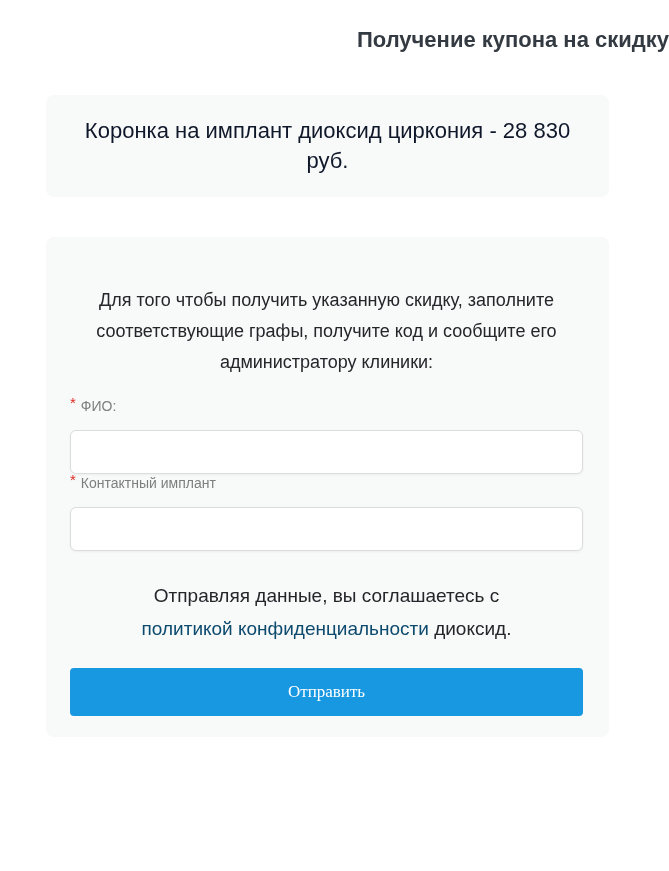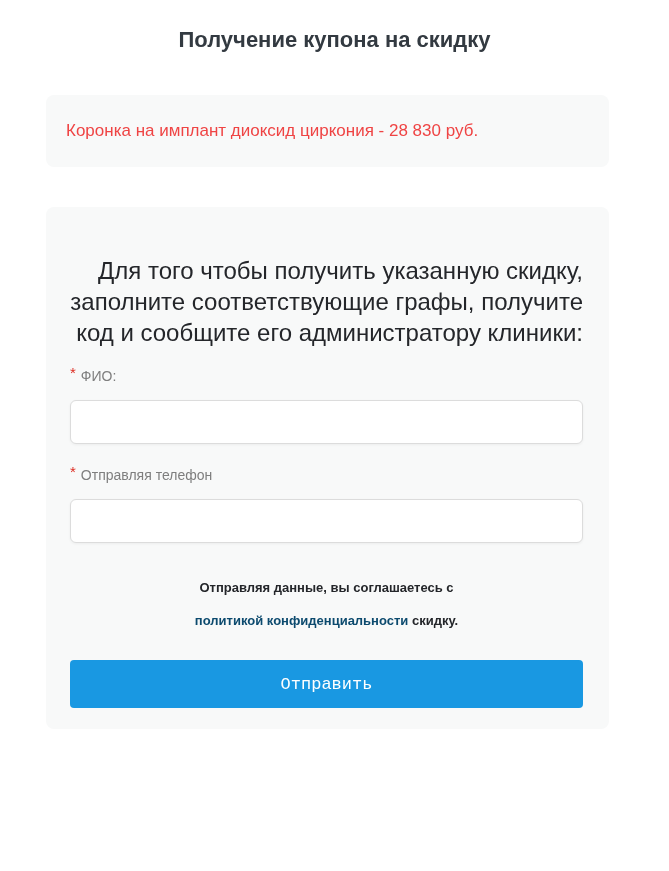--- a/index.html
+++ b/index.html
@@ -12,49 +12,49 @@
     overflow: hidden;
     font-family: "Liberation Sans", "DejaVu Sans", sans-serif;
     color: #24262a;
   }
   h1.page-title {
     margin: 27px 0 0 0;
     font-size: 22px;
     line-height: 26px;
     font-weight: 700;
     color: #333a41;
-    text-align: center;
+    text-align: right;
   }
   .panel {
     width: 563px;
     margin-left: 46px;
     background: #f8f9f9;
     border-radius: 8px;
   }
   .offer-box {
     margin-top: 42px;
     padding: 21px 20px;
-    text-align: left;
-    font-size: 17px;
+    text-align: center;
+    font-size: 22px;
     line-height: 30px;
-    color: #ef4444;
+    color: #0f172a;
   }
   .form-card {
     margin-top: 40px;
     padding: 48px 26px 21px 24px;
   }
   .instructions {
     margin: 0 auto 19px auto;
     max-width: 520px;
-    text-align: right;
-    font-size: 24px;
+    text-align: center;
+    font-size: 18px;
     line-height: 31px;
     color: #24262a;
   }
-  .field { margin-bottom: 22px; }
+  .field { }
   .field-label {
     display: block;
     font-size: 14px;
     line-height: 17px;
     color: #7e7e7e;
     margin-bottom: 15px;
   }
   .req {
     color: #dd2b21;
     font-size: 15px;
@@ -72,39 +72,38 @@
     box-shadow: 0 1px 3px rgba(0,0,0,0.05);
     padding: 0 12px;
     font-size: 16px;
     font-family: "Liberation Sans", "DejaVu Sans", sans-serif;
     color: #24262a;
     outline: none;
   }
   .consent {
     margin: 28px 0 16px 0;
     text-align: center;
-    font-size: 13px;
+    font-size: 19px;
     line-height: 33px;
     color: #24262a;
-    font-weight: bold;
   }
   .consent a {
     color: #0c4a6e;
     text-decoration: none;
     cursor: pointer;
   }
   .submit-btn {
     display: block;
     width: 100%;
     height: 48px;
     margin-top: 23px;
     background: #1998e2;
     color: #ffffff;
     font-size: 17px;
-    font-family: Liberation Mono, monospace;
+    font-family: Liberation Serif, serif;
     border: none;
     border-radius: 4px;
     cursor: pointer;
   }
 </style>
 </head>
 <body>
 
 <h1 class="page-title">Получение купона на скидку</h1>
 
@@ -119,26 +118,26 @@
   <div class="field">
     <label class="field-label">
       <span class="req">*</span><span>ФИО:</span>
     </label>
     <input class="text-input" type="text" aria-label="ФИО:" style="">
   </div>
 
 
   <div class="field">
     <label class="field-label">
-      <span class="req">*</span><span>Отправляя телефон</span>
+      <span class="req">*</span><span>Контактный имплант</span>
     </label>
     <input class="text-input" type="tel" aria-label="Контактный телефон" style="">
   </div>
 
   <p class="consent">
     <span>Отправляя данные, вы соглашаетесь с</span><br>
     <a href="#">политикой конфиденциальности</a>
-    <span>скидку.</span>
+    <span>диоксид.</span>
   </p>
 
   <button class="submit-btn">Отправить</button>
 
 </div>
 
 </body></html>

